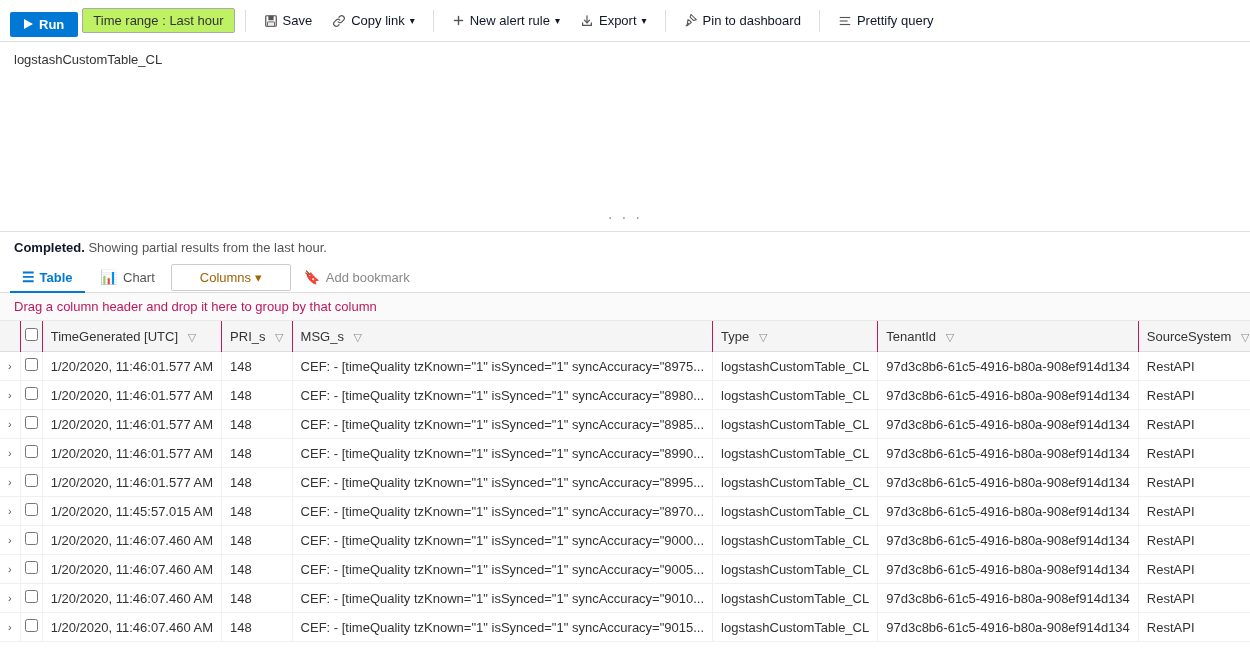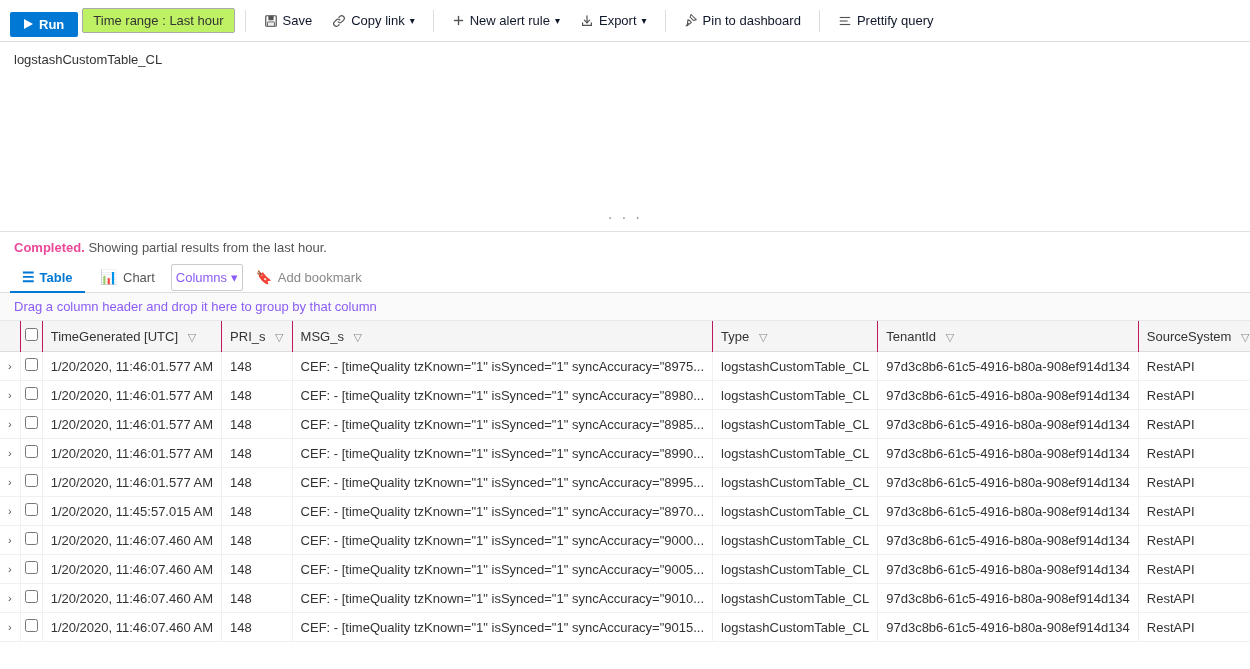--- a/index.html
+++ b/index.html
@@ -73,21 +73,21 @@
       letter-spacing: 2px;
       cursor: ns-resize;
     }
 
     
     .status-bar {
       padding: 8px 14px 4px;
       font-size: 13px;
       color: #555;
     }
-    .status-bar strong { color: #ec4899; font-weight: 600; }
+    .status-bar strong { color: #0f172a; font-weight: 600; }
 
     
     .view-tabs {
       display: flex;
       align-items: center;
       padding: 4px 10px 0;
       border-bottom: 1px solid #ddd;
       gap: 4px;
     }
     .tab-btn {
@@ -106,45 +106,45 @@
     .tab-btn.active {
       color: #0078d4;
       border-bottom: 2px solid #0078d4;
       font-weight: 600;
     }
     .tab-btn .tab-icon { font-size: 14px; }
     .columns-btn {
       display: flex;
       align-items: flex-start;
       gap: 4px;
-      padding: 5px 4px;
+      padding: 5px 28px;
       background: none;
       border: 1px solid #ccc;
       border-radius: 2px;
       cursor: pointer;
       font-size: 13px;
-      color: #8b5cf6;
+      color: #a16207;
     }
     .add-bookmark-btn {
       display: flex;
       align-items: center;
       gap: 5px;
       padding: 5px 10px;
       background: none;
       border: none;
       cursor: pointer;
       font-size: 13px;
       color: #888;
     }
 
     
     .drag-hint {
       padding: 6px 14px;
       font-size: 12px;
-      color: #8b5cf6;
+      color: #be185d;
       background: #fafafa;
       border-bottom: 1px solid #e8e8e8;
     }
 
     
     .results-table-wrapper {
       overflow-x: auto;
       overflow-y: auto;
       max-height: calc(669px - 310px);
     }

